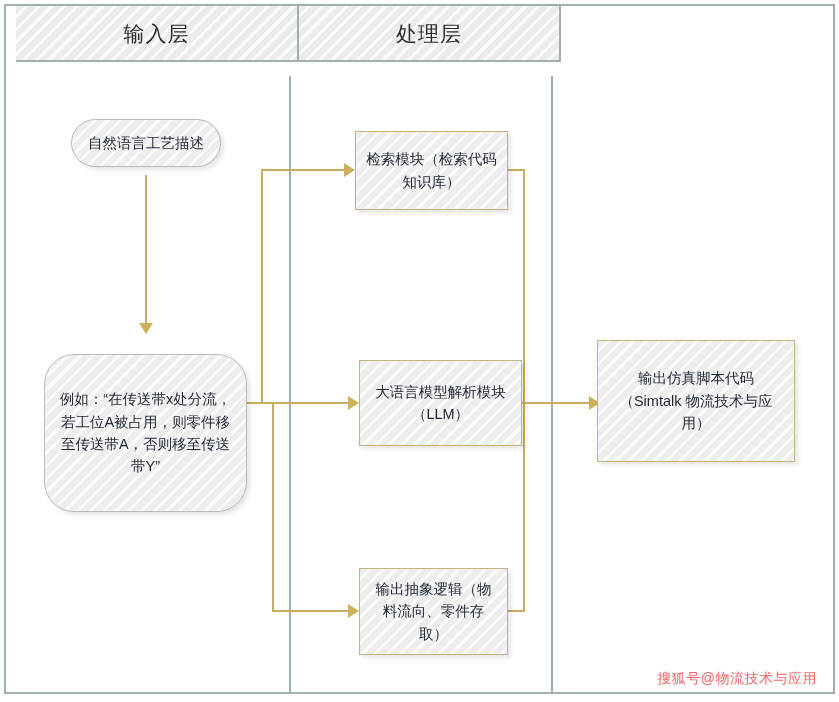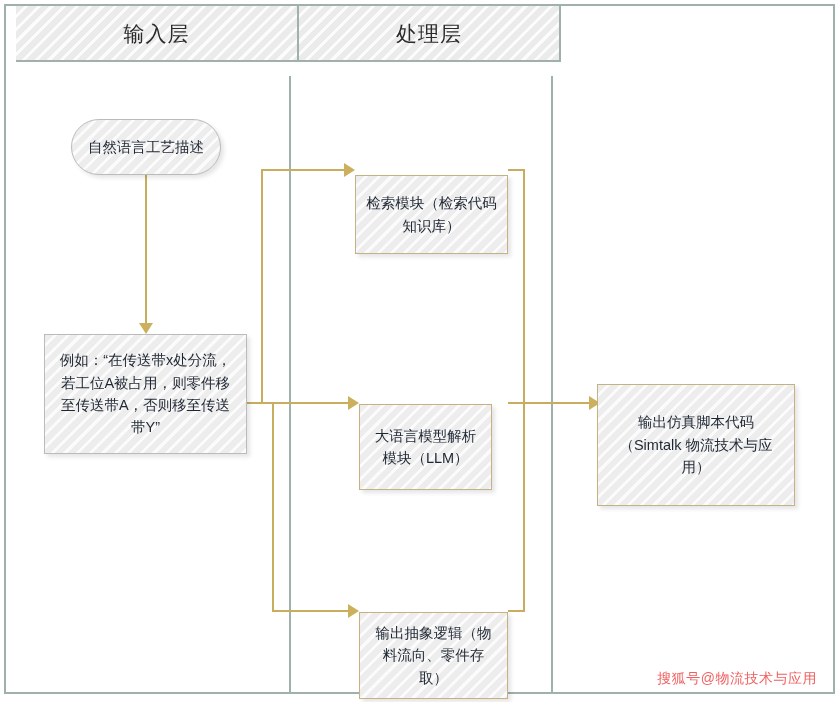--- a/index.html
+++ b/index.html
@@ -95,45 +95,46 @@
       rgba(255,255,255,0.8) 6px,
       rgba(255,255,255,0.8) 9px
     );
     box-shadow: 3px 3px 4px rgba(0,0,0,0.10);
     color: #1f2733;
     font-size: 14.5px;
     line-height: 1.55;
     padding: 6px 10px;
   }
   .node-gray { border: 1.6px solid #b9bcb9; }
-  .node-tan  { border: 1.6px solid #c5b283; margin-top: 44px; }
+  .node-tan  { border: 1.6px solid #c5b283; }
 
   .node-start {
     left: 71px;
     top: 119px;
     width: 150px;
-    height: 56px;
+    height: 48px;
     border-radius: 28px;
   }
   .node-example {
     left: 44px;
-    top: 334px;
+    top: 354px;
     width: 203px;
-    height: 120px;
+    height: 158px;
+    border-radius: 30px;
   }
   .node-retrieval {
     left: 355px;
     top: 131px;
     width: 153px;
     height: 79px;
   }
   .node-llm {
     left: 359px;
     top: 360px;
-    width: 133px;
+    width: 163px;
     height: 86px;
   }
   .node-abstract {
     left: 359px;
     top: 568px;
     width: 149px;
     height: 87px;
     align-items: center;
   }
   .node-output {

